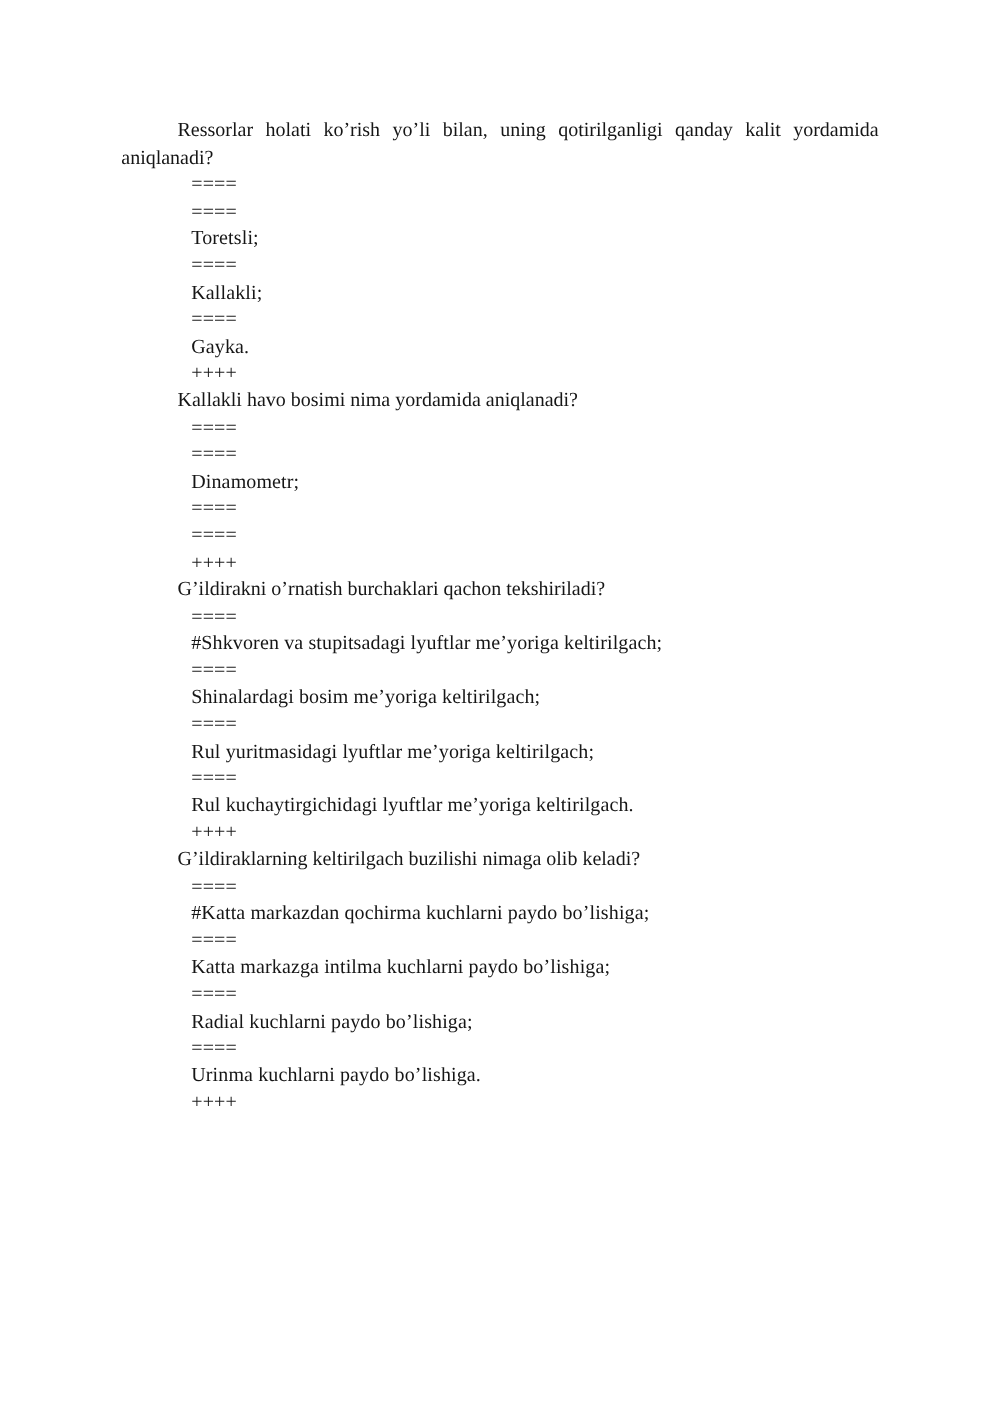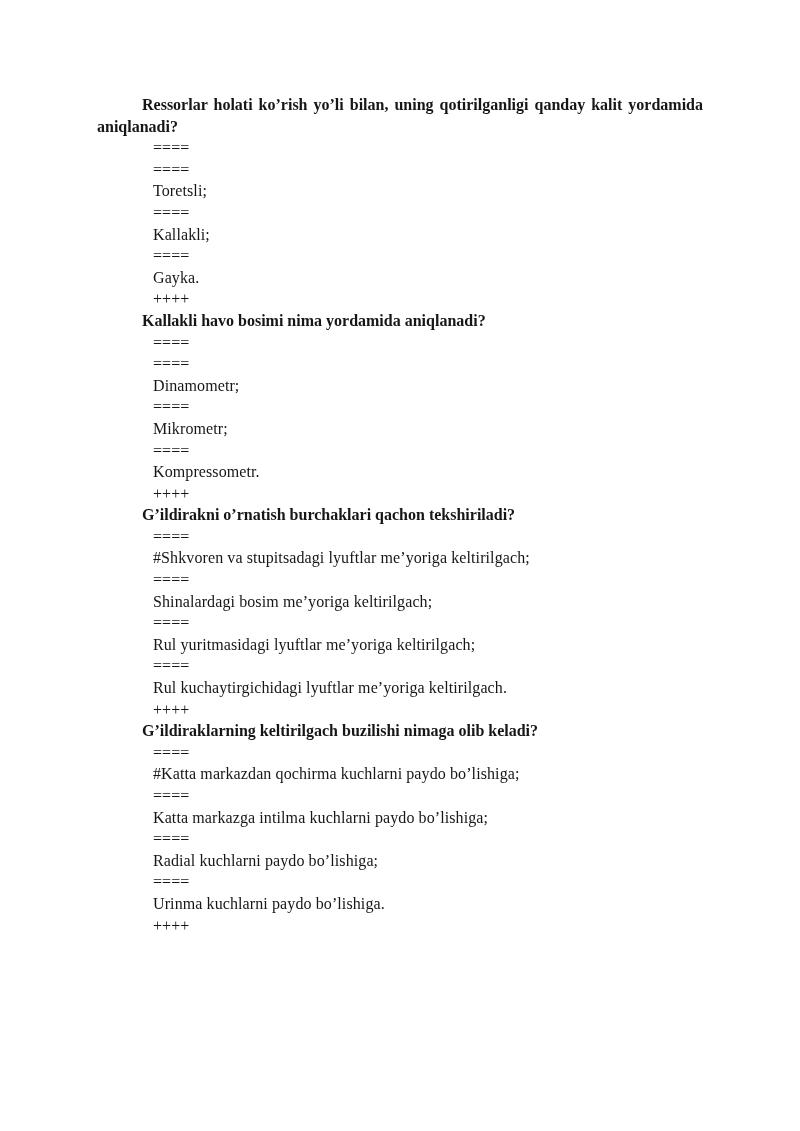--- a/index.html
+++ b/index.html
@@ -14,21 +14,21 @@
     height: 1131px;
     background: #ffffff;
     padding: 94px 97px 0 97px;
     font-family: "Liberation Serif", "DejaVu Serif", serif;
     font-size: 16px;
     line-height: 21.6px;
     color: #161616;
   }
   .page p { margin: 0; }
   .question {
-    font-weight: bold;
+    font-weight: normal;
     text-indent: 45px;
     text-align: justify;
   }
   .sep, .answer {
     font-weight: normal;
     text-indent: 56px;
     letter-spacing: 0.1px;
   }
 </style>
 </head>
@@ -47,23 +47,21 @@
     <p class="answer">Gayka.</p>
     <p class="sep">++++</p>
   </section>
 
   <section class="question-block">
     <p class="question">Kallakli havo bosimi nima yordamida aniqlanadi?</p>
     <p class="sep">====</p>
     <p class="sep">====</p>
     <p class="answer">Dinamometr;</p>
     <p class="sep">====</p>
-    <p class="answer">Mikrometr;</p>
     <p class="sep">====</p>
-    <p class="answer">Kompressometr.</p>
     <p class="sep">++++</p>
   </section>
 
   <section class="question-block">
     <p class="question">G’ildirakni o’rnatish burchaklari qachon tekshiriladi?</p>
     <p class="sep">====</p>
     <p class="answer">#Shkvoren va stupitsadagi lyuftlar me’yoriga keltirilgach;</p>
     <p class="sep">====</p>
     <p class="answer">Shinalardagi bosim me’yoriga keltirilgach;</p>
     <p class="sep">====</p>

